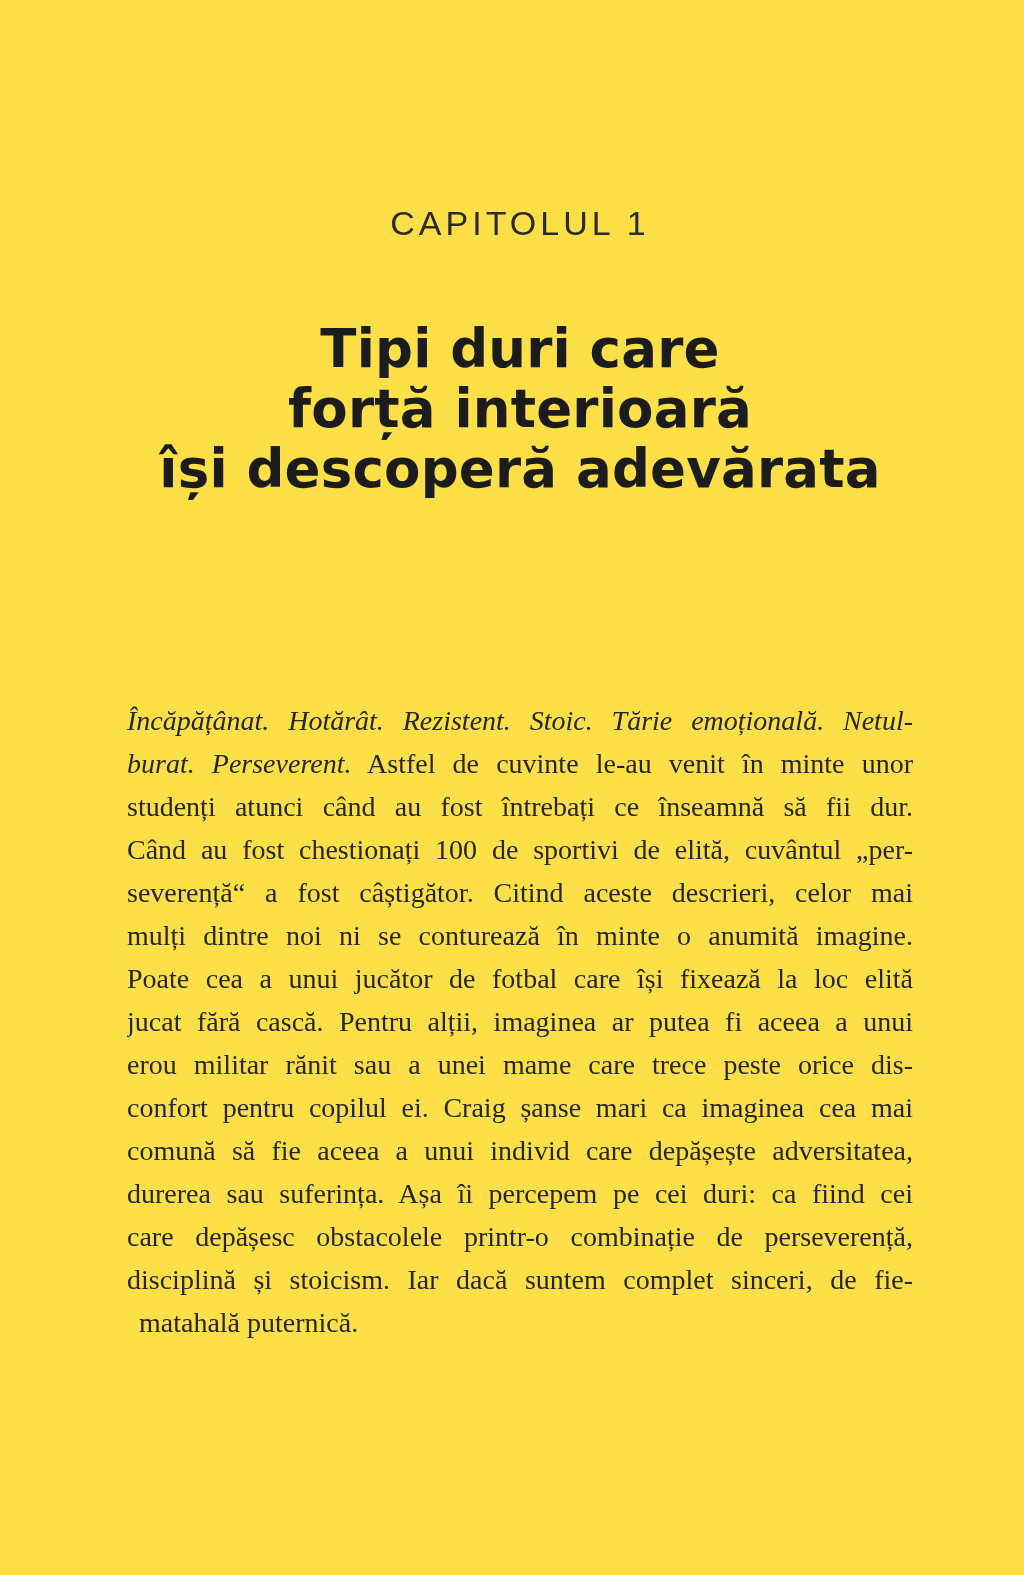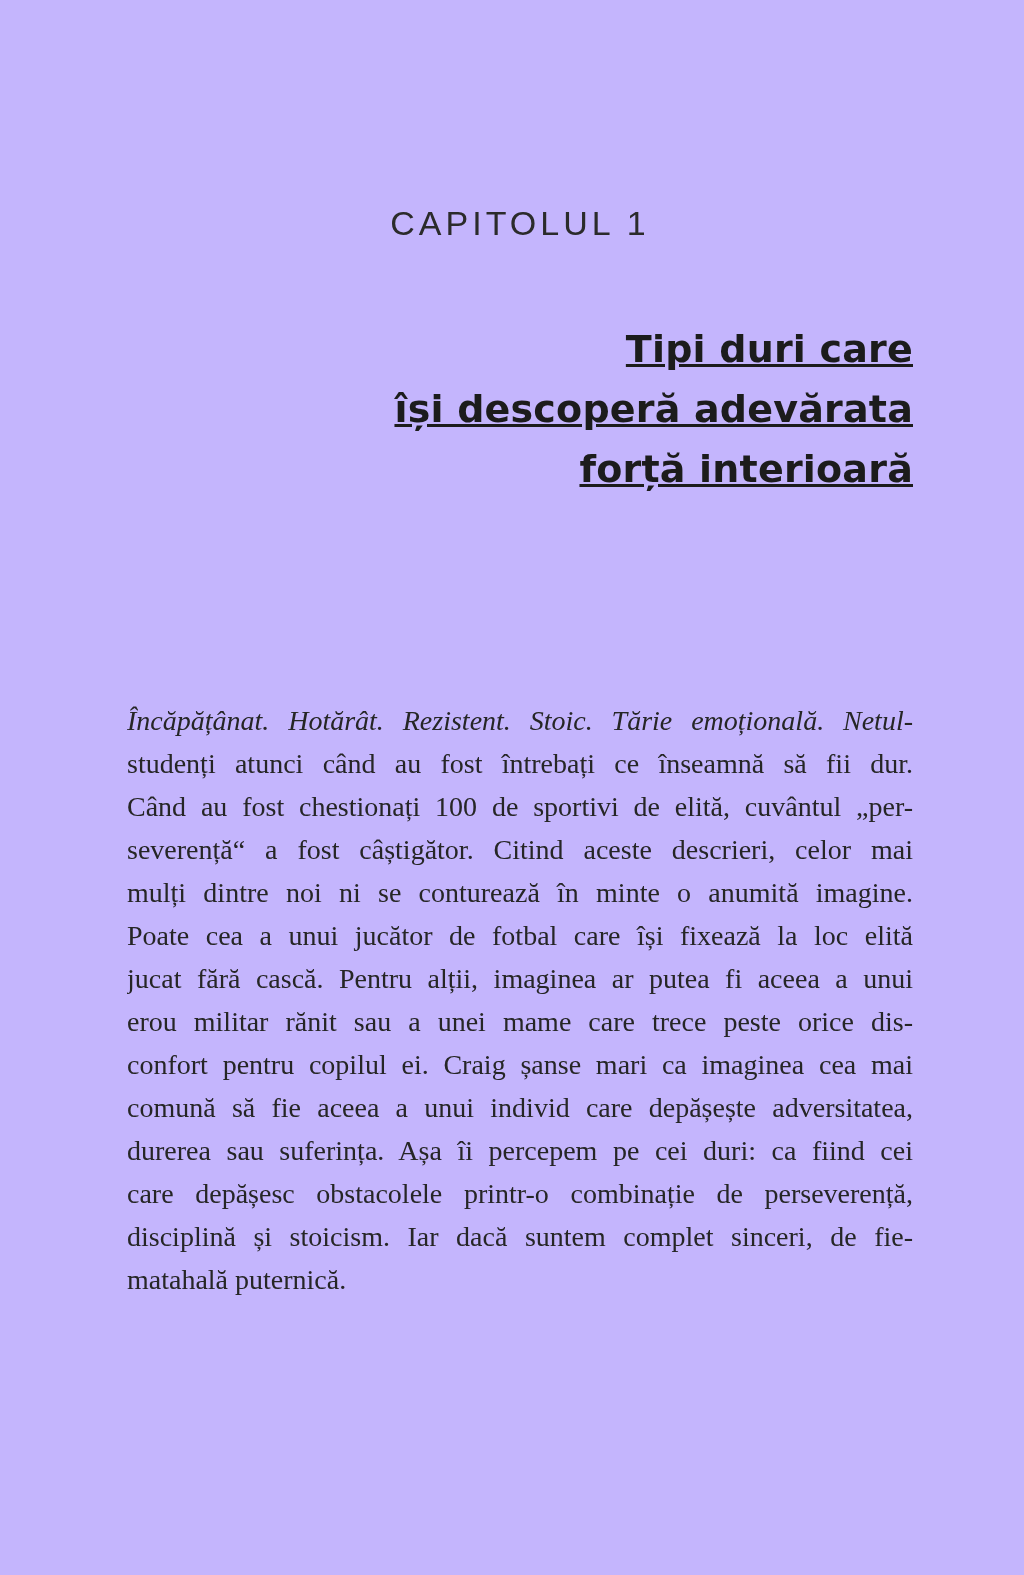--- a/index.html
+++ b/index.html
@@ -4,89 +4,90 @@
 <style>
   html, body {
     margin: 0;
     padding: 0;
     background: #ffffff;
   }
   .page {
     position: relative;
     width: 1024px;
     height: 1575px;
-    background: #c4b5fd;
+    background: #fde047;
     overflow: hidden;
   }
   .kicker {
     position: absolute;
     top: 206px;
     left: 127px;
     width: 786px;
     text-align: center;
     font-family: "Liberation Sans", sans-serif;
     font-weight: 300;
     font-size: 34px;
     line-height: 1;
     letter-spacing: 4px;
     color: #2b2b2b;
   }
   .title {
     position: absolute;
     top: 319px;
     left: 127px;
     width: 786px;
-    text-align: right;
+    text-align: center;
     font-family: "DejaVu Sans", sans-serif;
     font-weight: 700;
-    font-size: 38px;
+    font-size: 53px;
     line-height: 60px;
     letter-spacing: 0.2px;
     color: #1c1c1c;
-    text-decoration: underline;
   }
   .body-text {
     position: absolute;
     top: 699px;
     left: 127px;
     width: 786px;
     font-family: "Liberation Serif", serif;
     font-size: 28px;
     line-height: 43px;
     color: #262626;
   }
   .bl {
     text-align: justify;
     text-align-last: justify;
     height: 43px;
     overflow: hidden;
     white-space: normal;
   }
   .bl.last {
     text-align-last: left;
+    margin-left: 12px;
   }
   .it {
     font-style: italic;
   }
 </style>
 </head>
 <body>
 
 <div class="page">
 
   <div class="kicker">CAPITOLUL 1</div>
 
   <div class="title">
     <div>Tipi duri care</div>
+    <div>forță interioară</div>
     <div>își descoperă adevărata</div>
-    <div>forță interioară</div>
   </div>
 
   <div class="body-text">
     <div class="bl"><span class="it">Încăpățânat. Hotărât. Rezistent. Stoic. Tărie emoțională. Netul-</span><span></span></div>
+    <div class="bl"><span class="it">burat. Perseverent.</span><span> Astfel de cuvinte le-au venit în minte unor</span></div>
     <div class="bl"><span class="it"></span><span>studenți atunci când au fost întrebați ce înseamnă să fii dur.</span></div>
     <div class="bl"><span class="it"></span><span>Când au fost chestionați 100 de sportivi de elită, cuvântul „per-</span></div>
     <div class="bl"><span class="it"></span><span>severență“ a fost câștigător. Citind aceste descrieri, celor mai</span></div>
     <div class="bl"><span class="it"></span><span>mulți dintre noi ni se conturează în minte o anumită imagine.</span></div>
     <div class="bl"><span class="it"></span><span>Poate cea a unui jucător de fotbal care își fixează la loc elită</span></div>
     <div class="bl"><span class="it"></span><span>jucat fără cască. Pentru alții, imaginea ar putea fi aceea a unui</span></div>
     <div class="bl"><span class="it"></span><span>erou militar rănit sau a unei mame care trece peste orice dis-</span></div>
     <div class="bl"><span class="it"></span><span>confort pentru copilul ei. Craig șanse mari ca imaginea cea mai</span></div>
     <div class="bl"><span class="it"></span><span>comună să fie aceea a unui individ care depășește adversitatea,</span></div>
     <div class="bl"><span class="it"></span><span>durerea sau suferința. Așa îi percepem pe cei duri: ca fiind cei</span></div>

